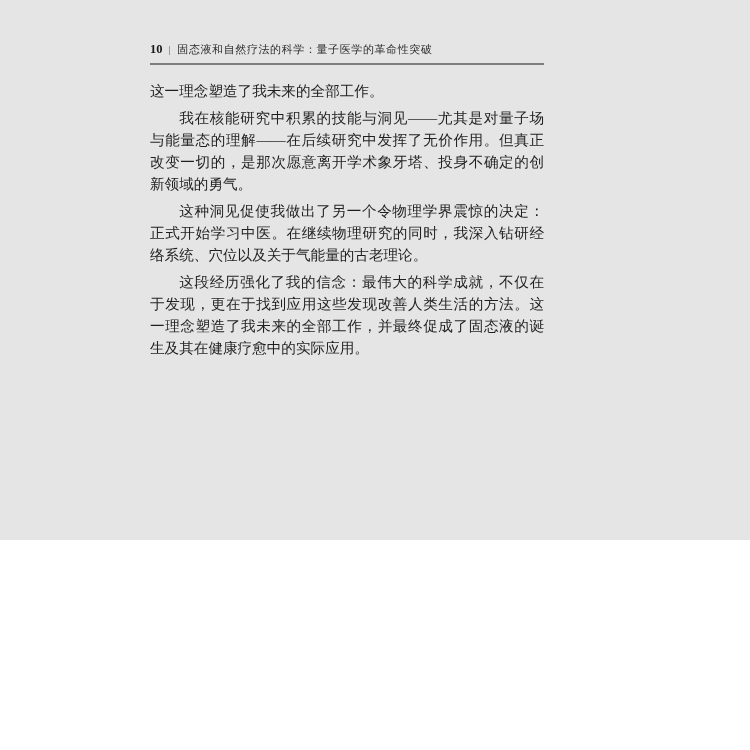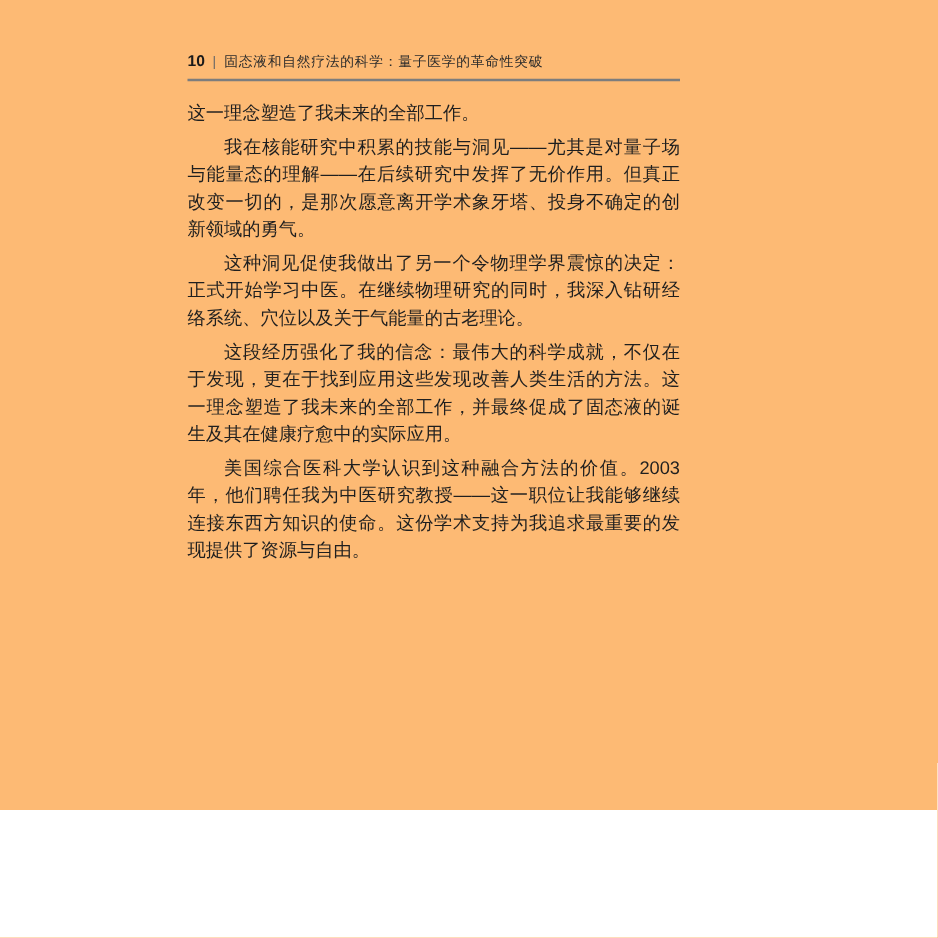--- a/index.html
+++ b/index.html
@@ -3,23 +3,23 @@
 <meta charset="utf-8">
 <style>
   html, body {
     margin: 0;
     padding: 0;
     background: #ffffff;
   }
   .page {
     position: relative;
     width: 750px;
-    height: 648px;
-    background: #fdba74;
-    font-family: Liberation Sans, sans-serif;
+    height: 540px;
+    background: #e5e5e5;
+    font-family: Liberation Serif, serif;
     overflow: hidden;
   }
   .running-head {
     position: absolute;
     left: 150px;
     top: 42px;
     width: 394px;
     font-size: 11px;
     color: #2b2b2b;
     letter-spacing: 0.6px;
@@ -71,16 +71,15 @@
     <span class="pagenum">10</span><span class="sep">|</span><span class="htitle">固态液和自然疗法的科学：量子医学的革命性突破</span>
   </div>
 
   <div class="head-rule"></div>
 
   <div class="body-text" id="body-text">
       <p class="para">这一理念塑造了我未来的全部工作。</p>
       <p class="para indent">我在核能研究中积累的技能与洞见——尤其是对量子场与能量态的理解——在后续研究中发挥了无价作用。但真正改变一切的，是那次愿意离开学术象牙塔、投身不确定的创新领域的勇气。</p>
       <p class="para indent">这种洞见促使我做出了另一个令物理学界震惊的决定：正式开始学习中医。在继续物理研究的同时，我深入钻研经络系统、穴位以及关于气能量的古老理论。</p>
       <p class="para indent">这段经历强化了我的信念：最伟大的科学成就，不仅在于发现，更在于找到应用这些发现改善人类生活的方法。这一理念塑造了我未来的全部工作，并最终促成了固态液的诞生及其在健康疗愈中的实际应用。</p>
-      <p class="para indent">美国综合医科大学认识到这种融合方法的价值。2003 年，他们聘任我为中医研究教授——这一职位让我能够继续连接东西方知识的使命。这份学术支持为我追求最重要的发现提供了资源与自由。</p>
     </div>
 
 </div>
 
 </body></html>

